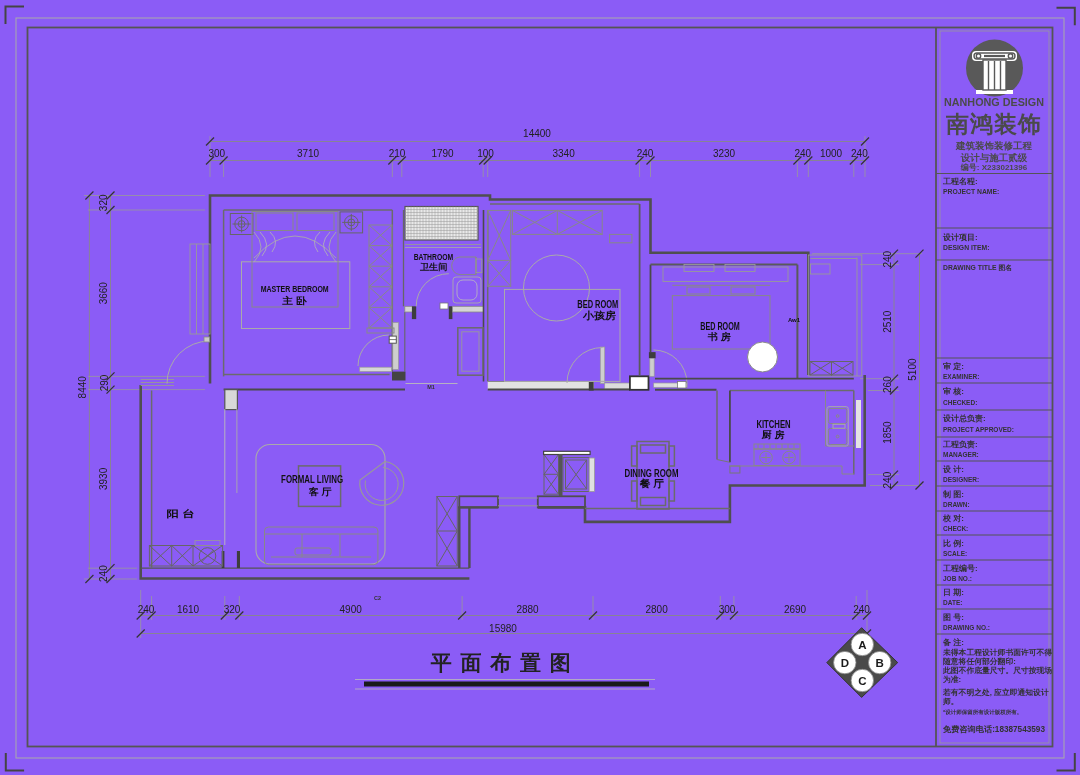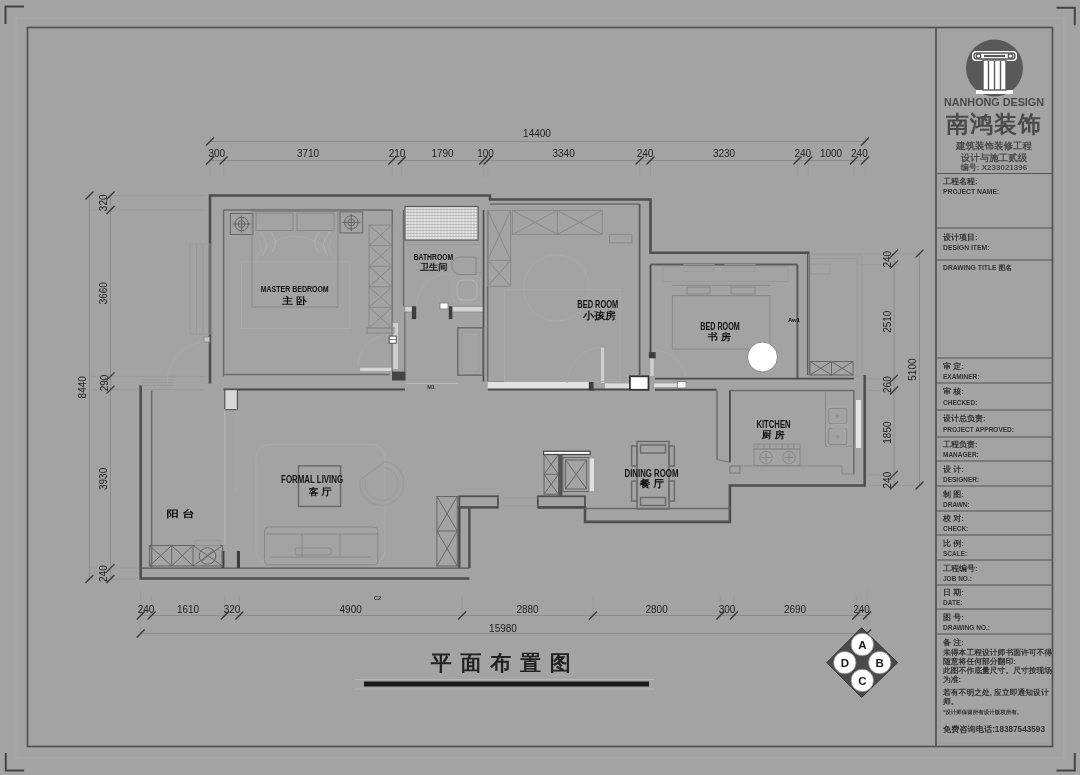--- a/index.html
+++ b/index.html
@@ -1,16 +1,16 @@
 <!DOCTYPE html>
 <html><head>
 <meta charset="utf-8">
 <style>
   html,body{margin:0;padding:0;background:#fff;}
-  .page{position:relative;width:1080px;height:775px;background:#a3a3a3;overflow:hidden;
+  .page{position:relative;width:1080px;height:775px;background:#8b5cf6;overflow:hidden;
         font-family:"Liberation Sans", sans-serif;}
   svg{position:absolute;top:0;left:0;}
   text{font-family:"Liberation Sans", sans-serif;}
 </style>
 </head>
 <body>
 <div class="page">
 <svg width="1080" height="775" viewBox="0 0 1080 775">
 
   <g stroke="#444" stroke-width="2" fill="none">

